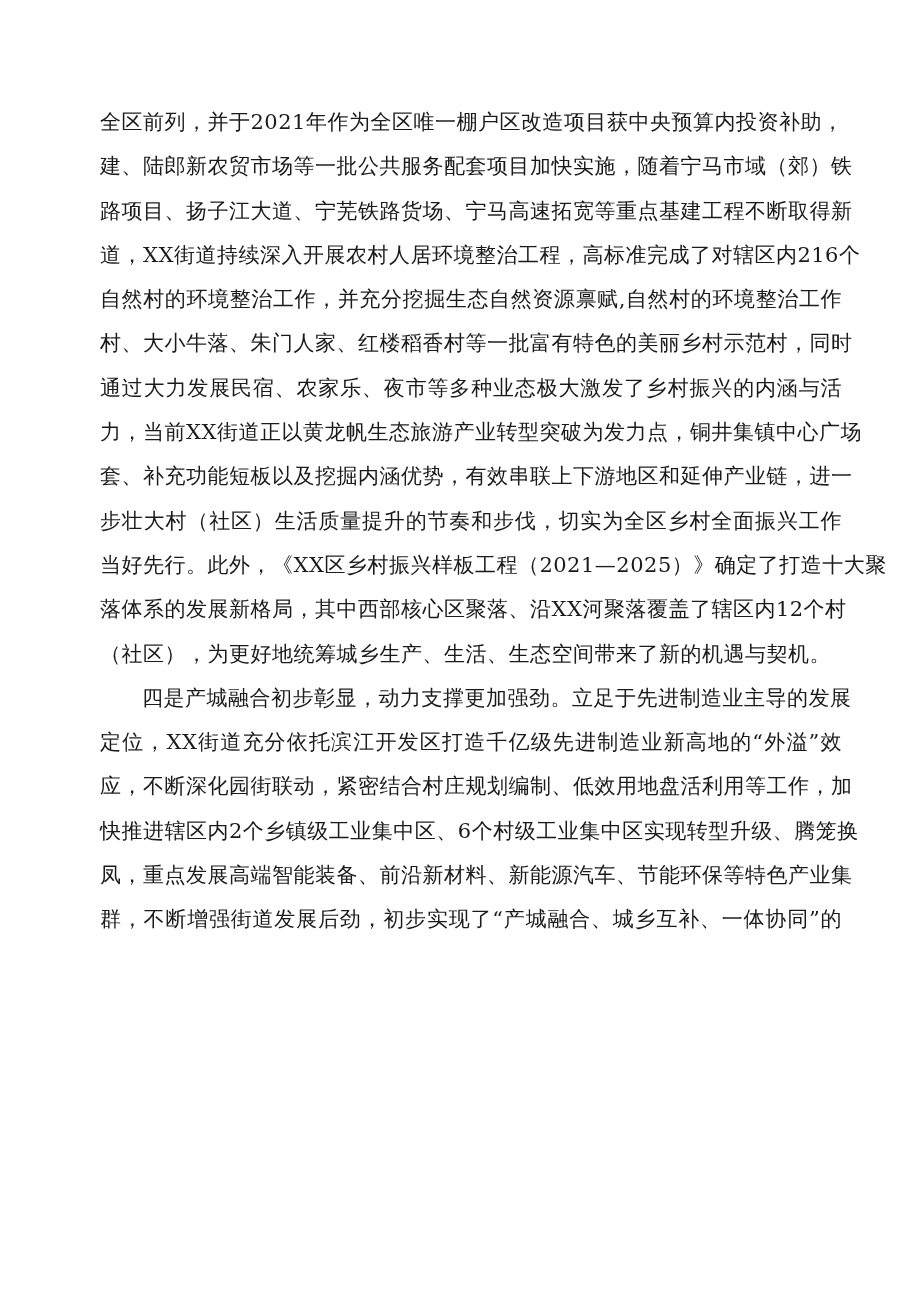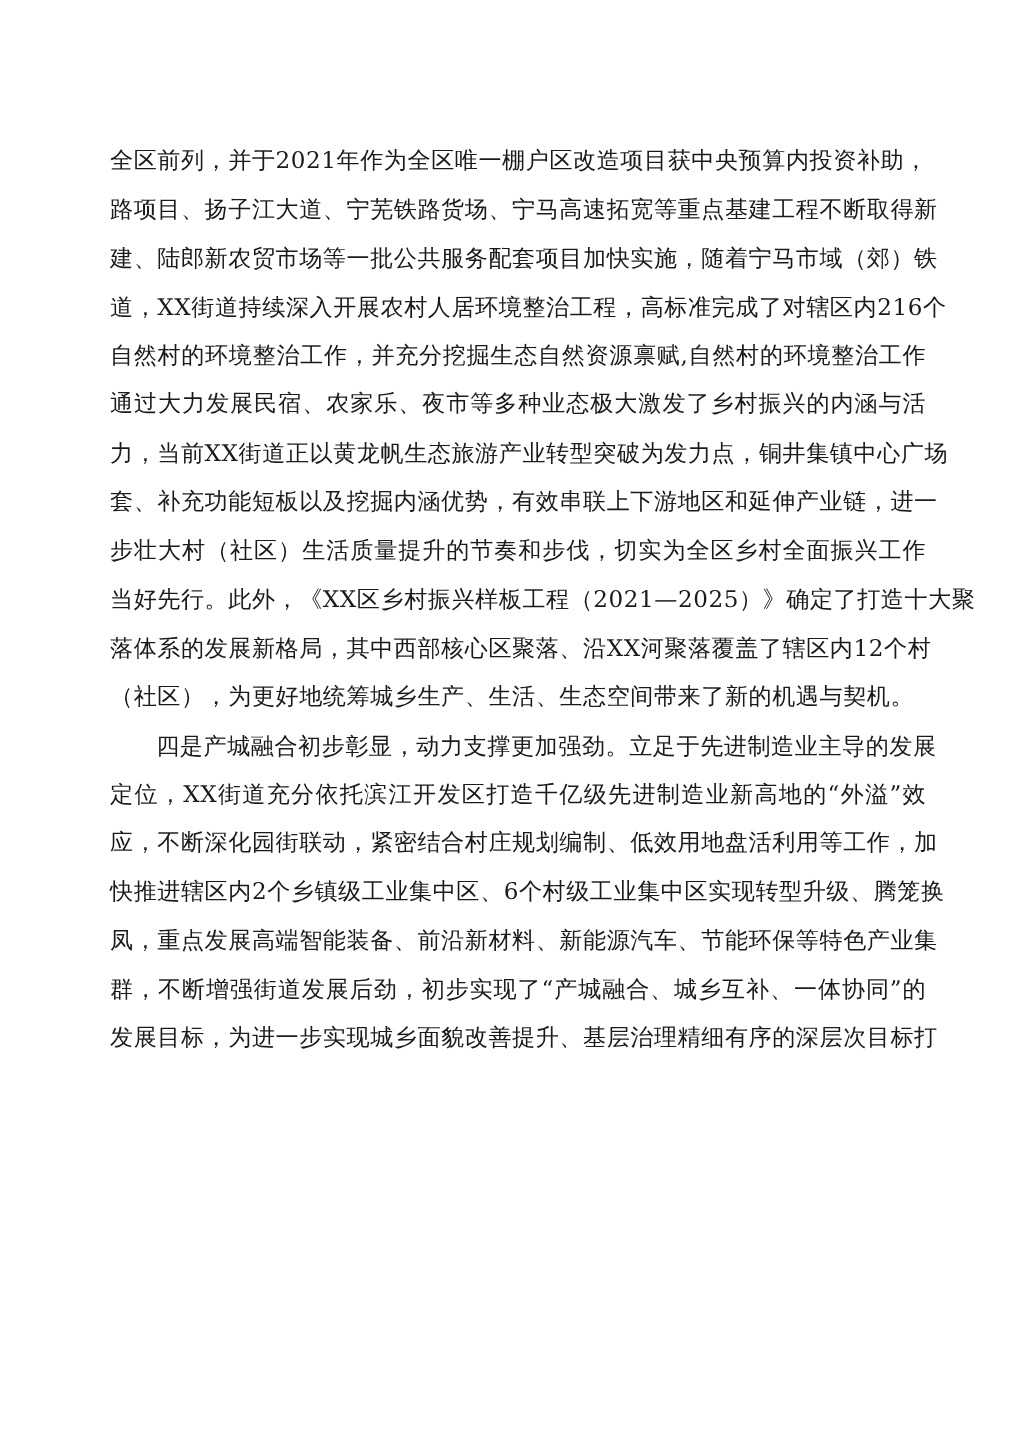--- a/index.html
+++ b/index.html
@@ -11,21 +11,21 @@
       width: 920px;
       height: 1301px;
       position: relative;
       overflow: hidden;
       font-family: "DejaVu Serif", "Liberation Serif", serif;
       color: #1a1a1a;
     }
     .page {
       position: absolute;
       left: 100px;
-      top: 124px;
+      top: 100px;
       width: 742px;
     }
     .line {
       height: 44.3px;
       line-height: 44.3px;
       font-size: 21px;
       white-space: nowrap;
       text-align: justify;
       text-align-last: justify;
       letter-spacing: 0.5px;
@@ -36,31 +36,31 @@
     }
     .line.indent {
       padding-left: 42px;
     }
   </style>
 </head>
 <body>
 
 <div class="page">
   <div class="line">全区前列，并于2021年作为全区唯一棚户区改造项目获中央预算内投资补助，</div>
+  <div class="line">建、陆郎新农贸市场等一批公共服务配套项目加快实施，随着宁马市域（郊）铁</div>
   <div class="line">路项目、扬子江大道、宁芜铁路货场、宁马高速拓宽等重点基建工程不断取得新</div>
-  <div class="line">建、陆郎新农贸市场等一批公共服务配套项目加快实施，随着宁马市域（郊）铁</div>
   <div class="line">道，XX街道持续深入开展农村人居环境整治工程，高标准完成了对辖区内216个</div>
   <div class="line">自然村的环境整治工作，并充分挖掘生态自然资源禀赋,自然村的环境整治工作</div>
+  <div class="line">村、大小牛落、朱门人家、红楼稻香村等一批富有特色的美丽乡村示范村，同时</div>
   <div class="line">通过大力发展民宿、农家乐、夜市等多种业态极大激发了乡村振兴的内涵与活</div>
   <div class="line">力，当前XX街道正以黄龙帆生态旅游产业转型突破为发力点，铜井集镇中心广场</div>
   <div class="line">套、补充功能短板以及挖掘内涵优势，有效串联上下游地区和延伸产业链，进一</div>
   <div class="line">步壮大村（社区）生活质量提升的节奏和步伐，切实为全区乡村全面振兴工作</div>
   <div class="line">当好先行。此外，《XX区乡村振兴样板工程（2021—2025）》确定了打造十大聚</div>
   <div class="line">落体系的发展新格局，其中西部核心区聚落、沿XX河聚落覆盖了辖区内12个村</div>
   <div class="line last">（社区），为更好地统筹城乡生产、生活、生态空间带来了新的机遇与契机。</div>
   <div class="line indent">四是产城融合初步彰显，动力支撑更加强劲。立足于先进制造业主导的发展</div>
   <div class="line">定位，XX街道充分依托滨江开发区打造千亿级先进制造业新高地的“外溢”效</div>
   <div class="line">应，不断深化园街联动，紧密结合村庄规划编制、低效用地盘活利用等工作，加</div>
   <div class="line">快推进辖区内2个乡镇级工业集中区、6个村级工业集中区实现转型升级、腾笼换</div>
   <div class="line">凤，重点发展高端智能装备、前沿新材料、新能源汽车、节能环保等特色产业集</div>
   <div class="line">群，不断增强街道发展后劲，初步实现了“产城融合、城乡互补、一体协同”的</div>
-  <div class="line">发展目标，为进一步实现城乡面貌改善提升、基层治理精细有序的深层次目标打</div>
 </div>
 
 </body></html>

